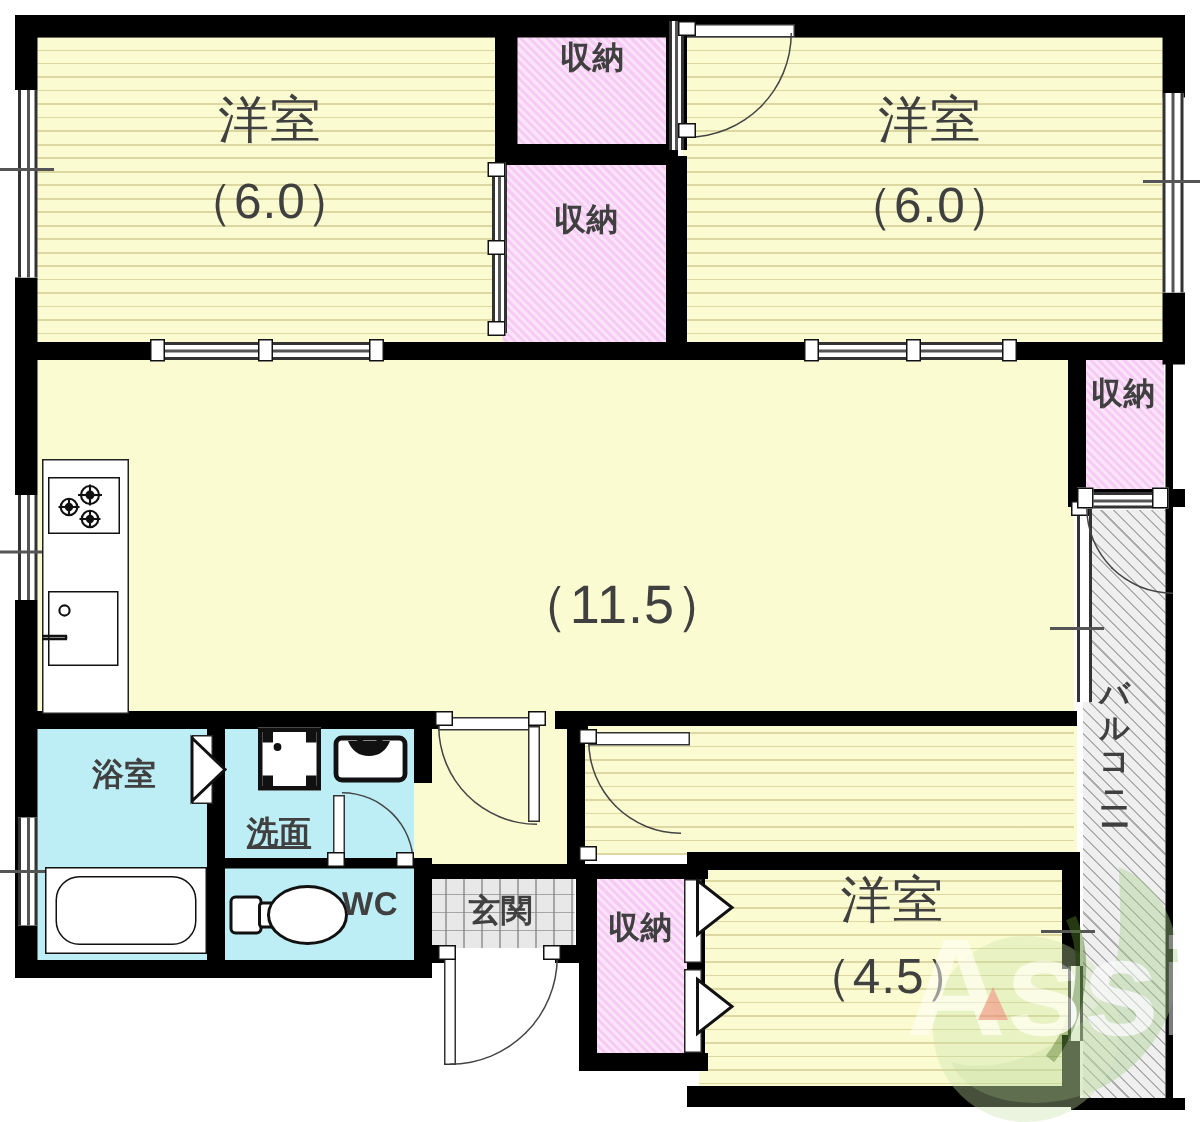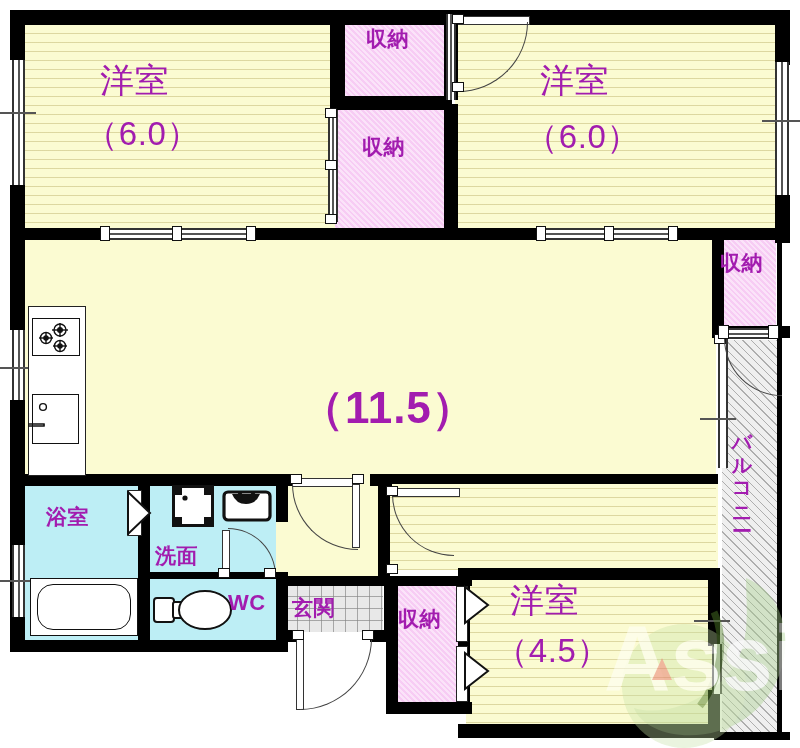--- a/index.html
+++ b/index.html
@@ -37,30 +37,31 @@
     background-image:
       repeating-linear-gradient(45deg, rgba(120,120,120,.55) 0 1px, rgba(0,0,0,0) 1px 6px);
   }
 
   
   .wall{background:#000;}
   .wall-thin{background:#000;}
 
   
   .lbl{
-    color:#a21caf;
+    color:#404040;
+    text-align:center;
     line-height:1.18;
     white-space:pre-line;
     letter-spacing:.02em;
     pointer-events:none;
   }
   .lbl-room{font-size:34px;font-weight:500;}
   .lbl-area{font-size:33px;font-weight:500;}
   .lbl-ldk{font-size:37px;font-weight:500;letter-spacing:.10em;}
-  .lbl-ldk-area{font-size:44px;font-weight:700;}
+  .lbl-ldk-area{font-size:36px;font-weight:400;}
   .lbl-closet{font-size:21px;font-weight:600;line-height:1.05;}
   .lbl-small{font-size:21px;font-weight:600;line-height:1.1;}
   .lbl-wc{font-size:22px;font-weight:700;line-height:1.0;}
   .lbl-vert{
     writing-mode:vertical-rl;
     font-size:20px;font-weight:600;letter-spacing:.10em;
   }
 
   
   .win-v{background:#fff;border-left:2px solid #333;border-right:2px solid #333;}
@@ -302,21 +303,21 @@
   <div class="abs lbl lbl-room" style="left:540px;top:60px;width:160px;">洋室</div>
   <div class="abs lbl lbl-area" style="left:525px;top:118px;width:190px;">（6.0）</div>
 
   <div class="abs lbl lbl-ldk-area" style="left:300px;top:382px;width:230px;">（11.5）</div>
 
   <div class="abs lbl lbl-room" style="left:510px;top:580px;width:170px;">洋室</div>
   <div class="abs lbl lbl-area" style="left:495px;top:632px;width:195px;">（4.5）</div>
 
   <div class="abs lbl lbl-small" style="left:46px;top:505px;width:74px;line-height:1.15;">浴室</div>
 
-  <div class="abs lbl lbl-small" style="left:155px;top:544px;width:62px;">洗面</div>
+  <div class="abs lbl lbl-small" style="left:155px;top:544px;width:62px;text-decoration:underline;">洗面</div>
 
   <div class="abs lbl lbl-wc" style="left:228px;top:592px;width:36px;white-space:normal;">WC</div>
 
   <div class="abs lbl lbl-small" style="left:292px;top:596px;width:84px;">玄関</div>
 
   <div class="abs lbl lbl-vert" style="left:730px;top:420px;height:140px;">バルコニー</div>
 
   <div class="abs lbl lbl-closet" style="left:366px;top:28px;width:58px;">収納</div>
   <div class="abs lbl lbl-closet" style="left:362px;top:136px;width:58px;">収納</div>
   <div class="abs lbl lbl-closet" style="left:720px;top:252px;width:58px;">収納</div>

